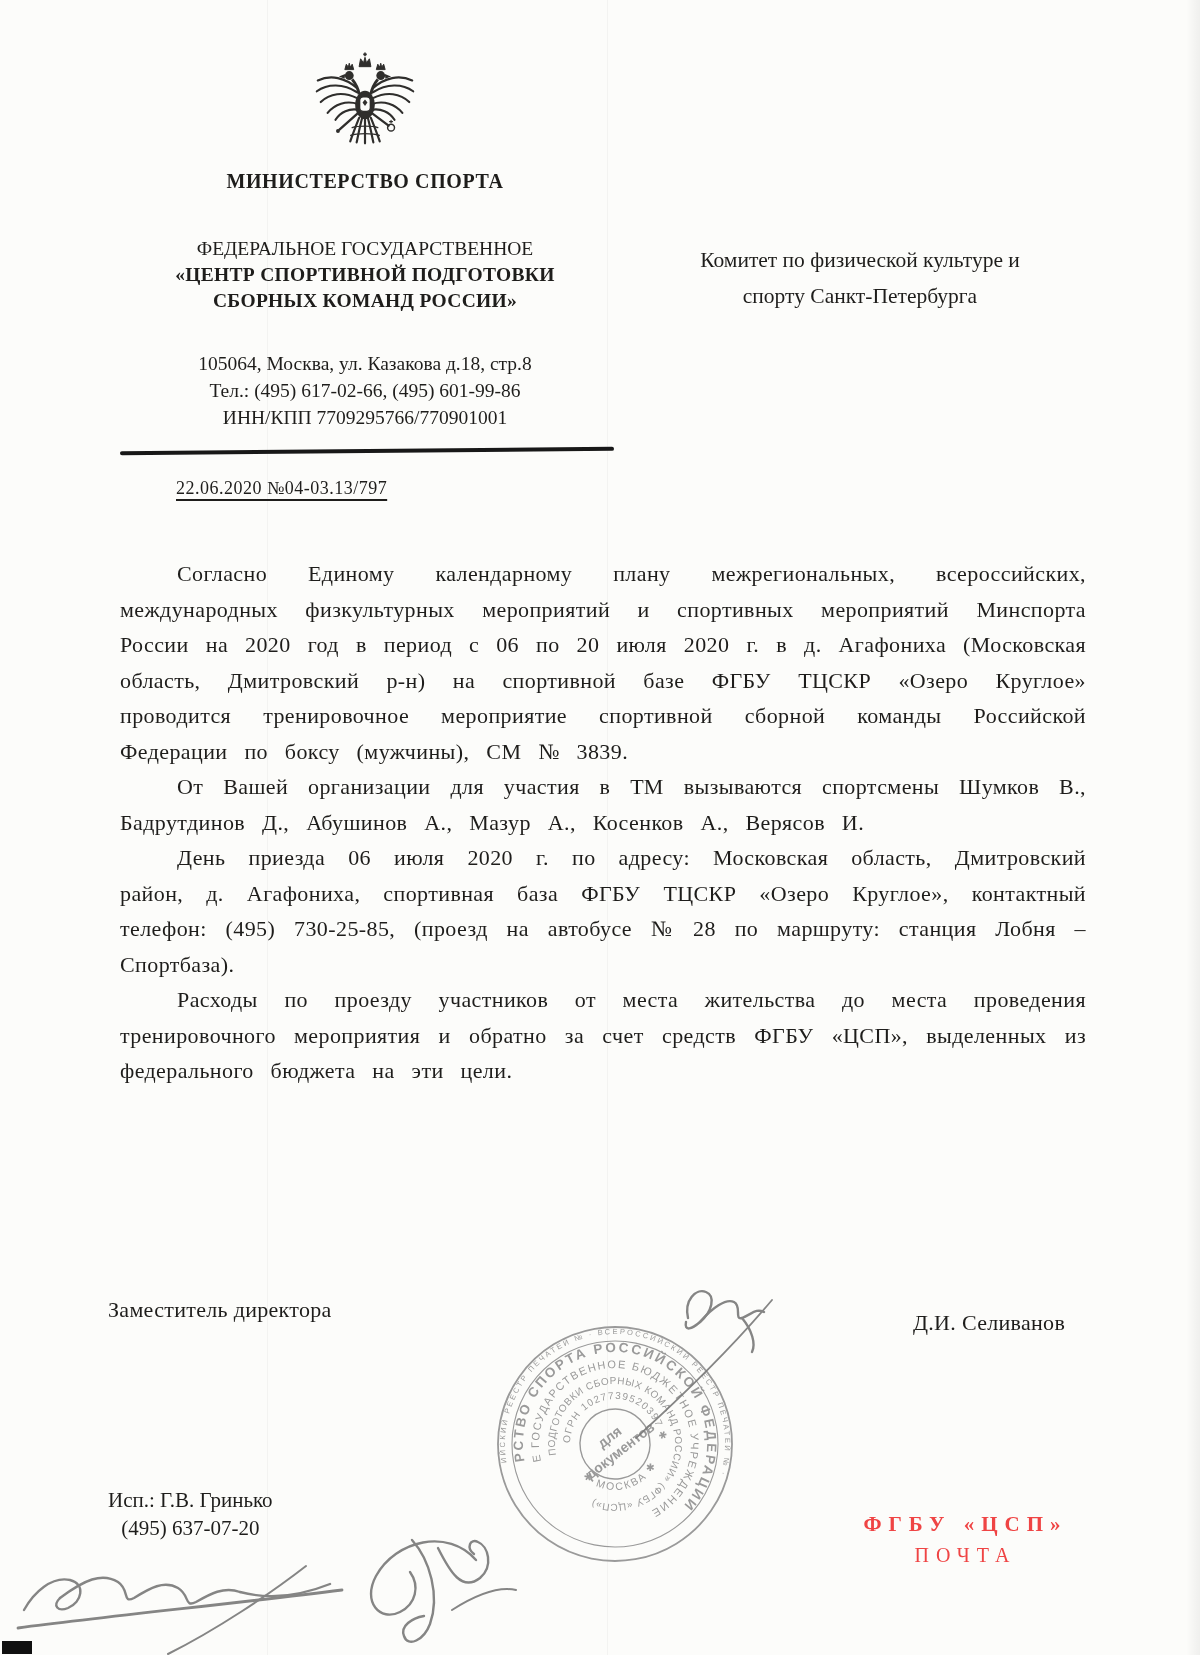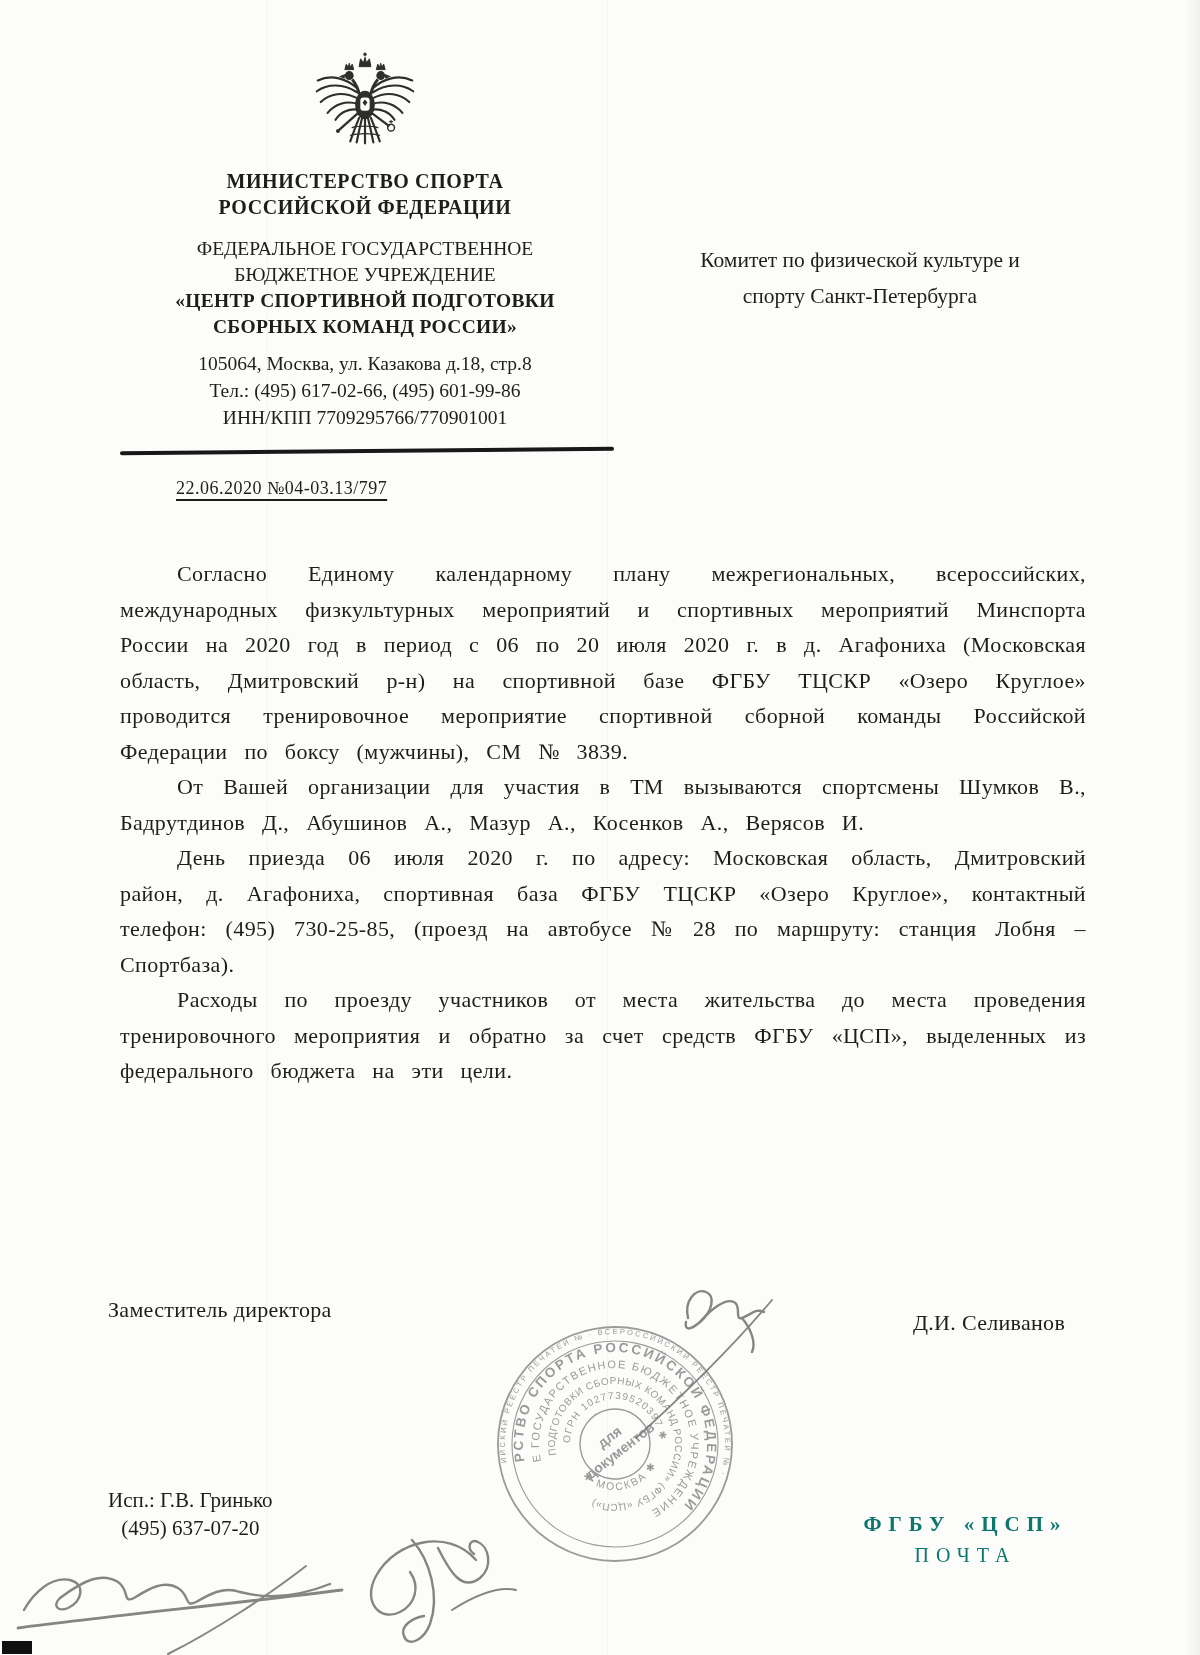--- a/index.html
+++ b/index.html
@@ -40,21 +40,21 @@
   .sig-title { left:108px; top:1297px; font-size:22px; letter-spacing:.3px; }
   .sig-name  { left:913px; top:1310px; font-size:22px; letter-spacing:.3px; }
 
   .stamp { left:483px; top:1312px; transform:rotate(-10deg); opacity:.88; }
   .stamp text { font-family:"Liberation Sans", sans-serif; fill:#8d8d8d; }
 
   .ink-overlay { left:0; top:0; width:1200px; height:1655px; pointer-events:none; }
 
   .executor { left:108px; top:1486px; font-size:21px; line-height:28px;text-align:center; }
 
-  .mail-stamp { left:858px; top:1512px; width:215px; text-align:center; color:#0f766e;
+  .mail-stamp { left:858px; top:1512px; width:215px; text-align:center; color:#ef4444;
     font-family:"Liberation Serif", serif; }
   .mail-stamp .ms-org { font-size:21px; letter-spacing:7px; font-weight:bold; }
   .mail-stamp .ms-lbl { font-size:20px; letter-spacing:7px; margin-top:7px; }
 
   .corner-mark { left:2px; top:1641px; width:30px; height:13px; background:#101010; }
 </style>
 </head>
 <body>
 
 <div class="page">
@@ -106,26 +106,24 @@
       <path d="M52 64 L34 80" fill="none" stroke-width="2.4"></path>
       <circle cx="32.5" cy="81.5" r="2" fill="#2f2e2c" stroke="none"></circle>
       <path d="M68 64 L84 76" fill="none" stroke-width="2.4"></path>
       <circle cx="86.5" cy="78" r="3.5" fill="none" stroke-width="1.5"></circle>
       <path d="M86.5 73 V70.5 M85 71.8 H88" fill="none" stroke-width="1.2"></path>
     </g>
   </svg>
 
   <div class="abs ministry">
     <div>МИНИСТЕРСТВО  СПОРТА</div>
-    <div>РОССИЙСКОЙ ФЕДЕРАЦИИ</div>
   </div>
 
   <div class="abs org-block">
     <div>ФЕДЕРАЛЬНОЕ ГОСУДАРСТВЕННОЕ</div>
-    <div>БЮДЖЕТНОЕ УЧРЕЖДЕНИЕ</div>
     <div class="b">«ЦЕНТР СПОРТИВНОЙ ПОДГОТОВКИ</div>
     <div class="b">СБОРНЫХ КОМАНД РОССИИ»</div>
   </div>
 
   <div class="abs addr-block">
     <div>105064, Москва, ул. Казакова д.18, стр.8</div>
     <div>Тел.: (495) 617-02-66, (495) 601-99-86</div>
     <div>ИНН/КПП 7709295766/770901001</div>
   </div>
 

